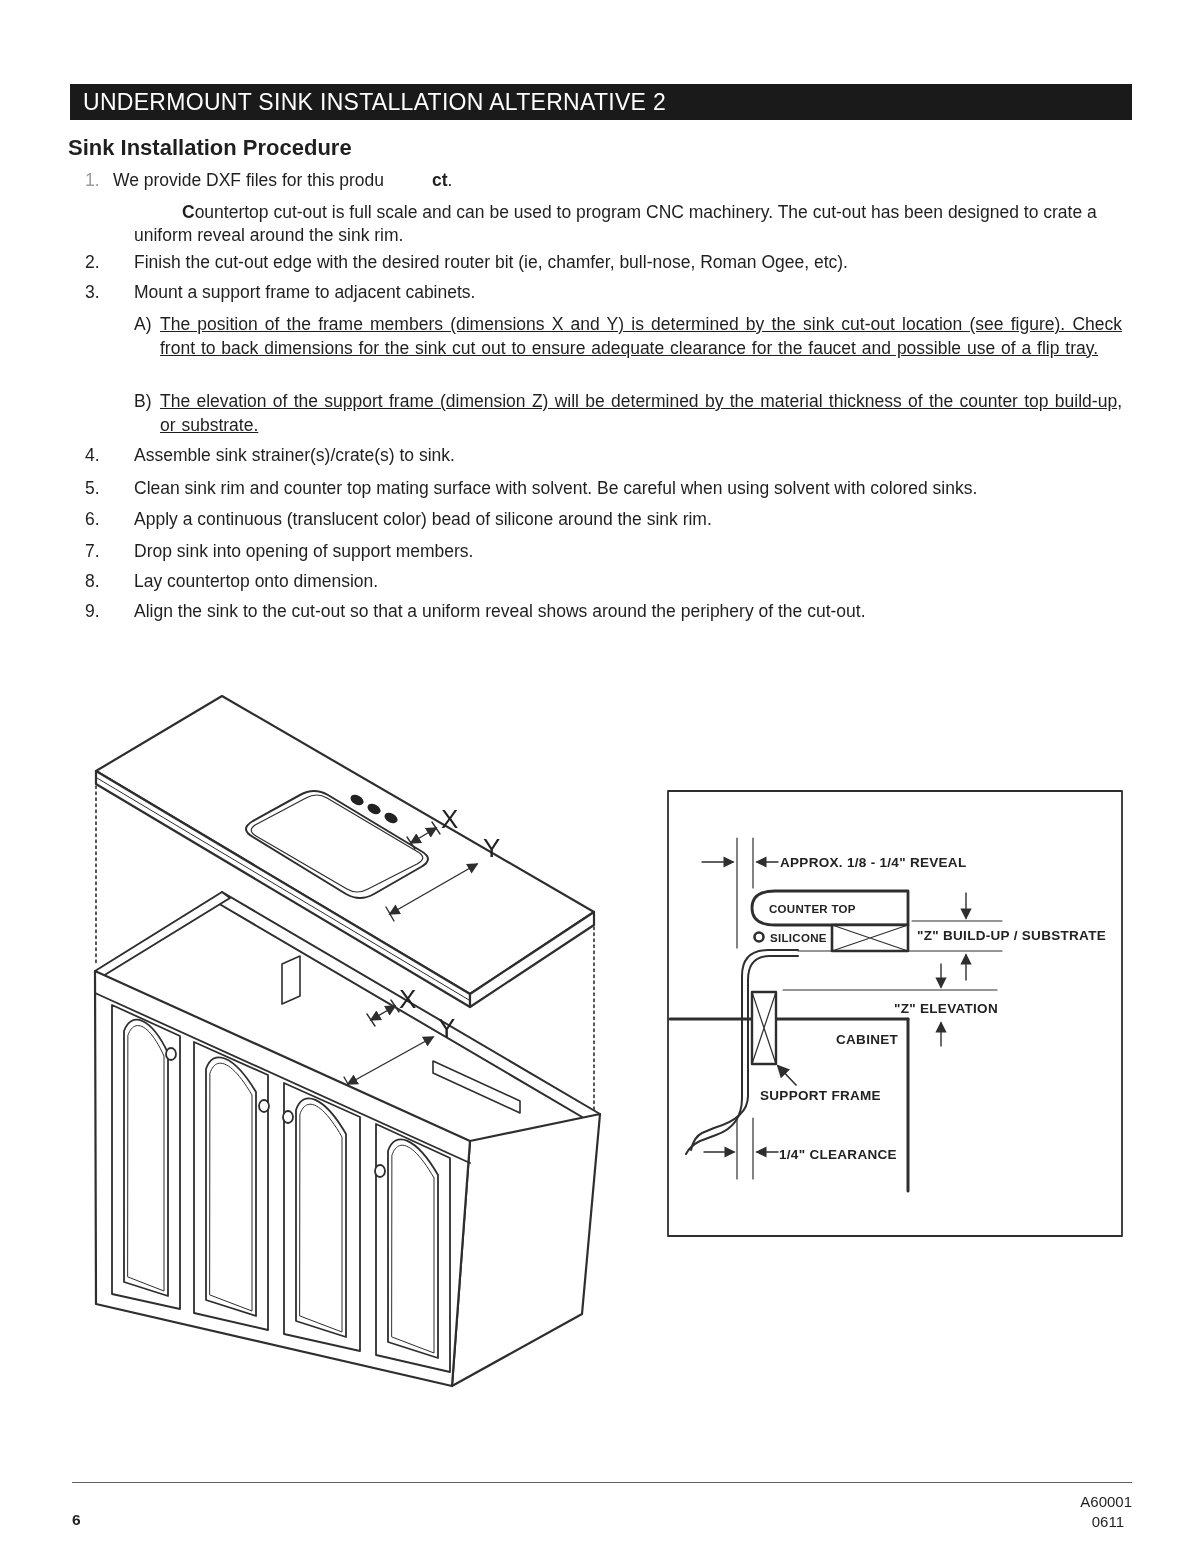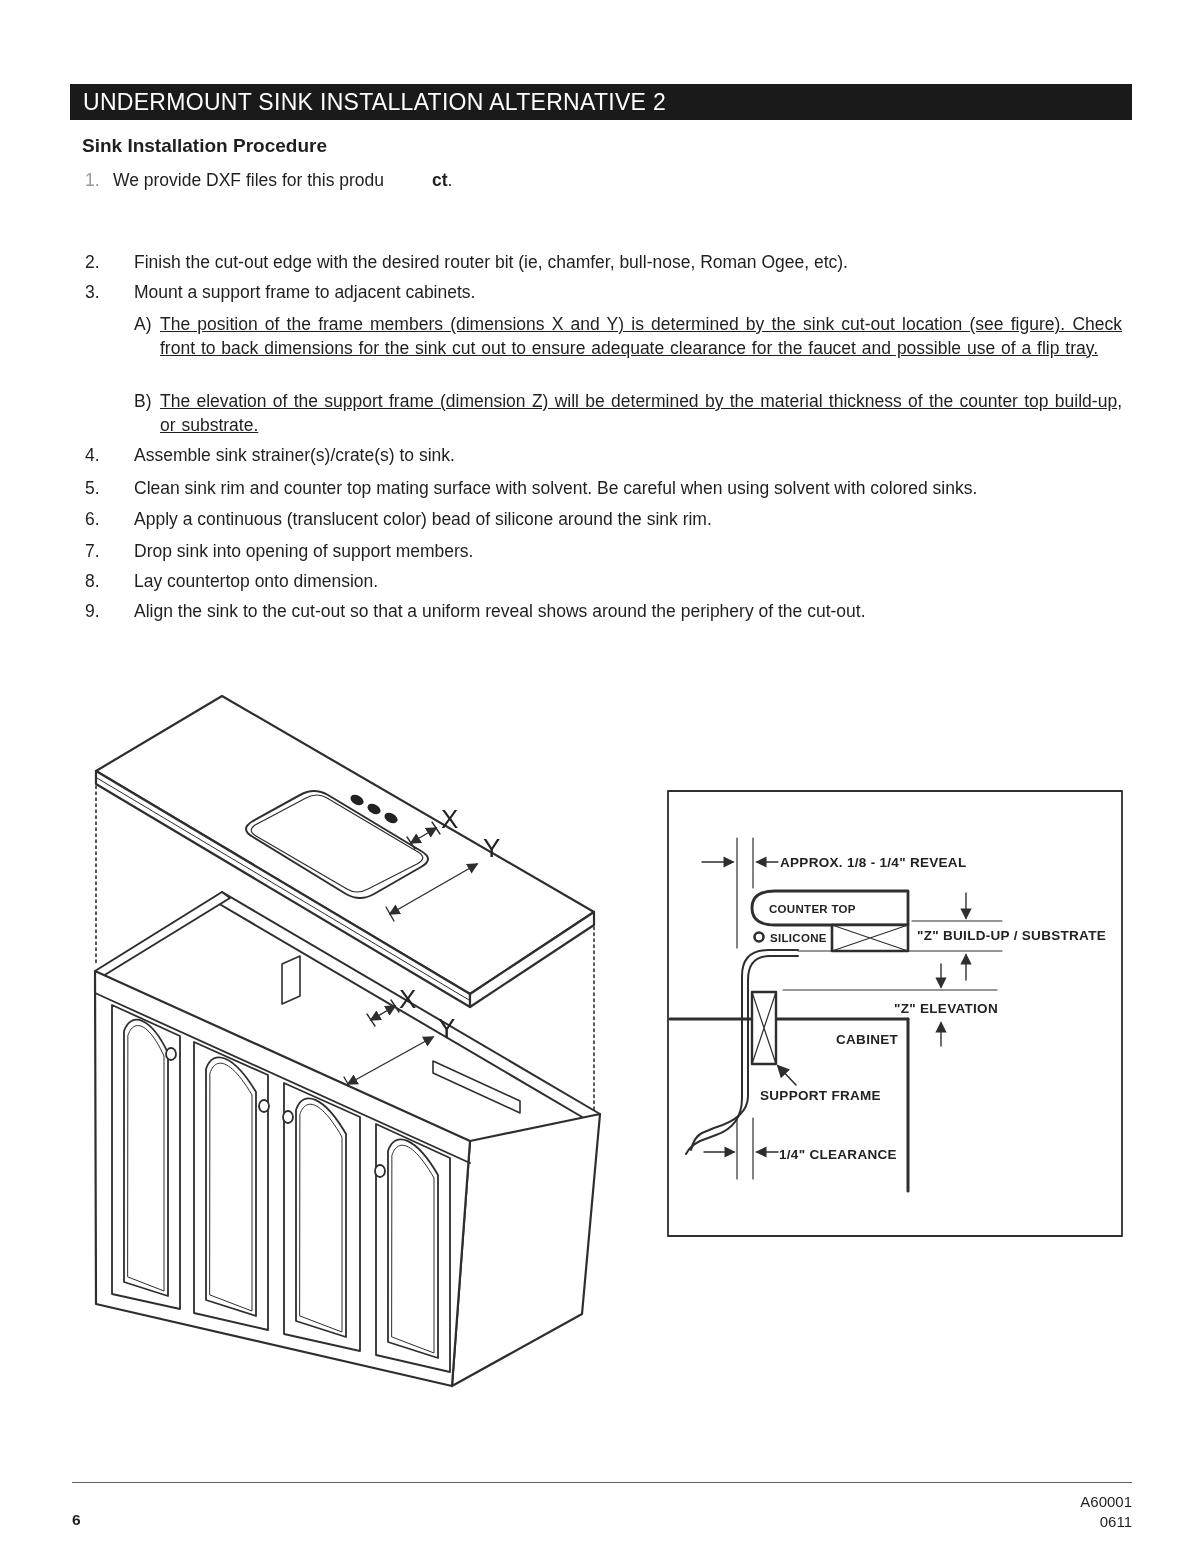--- a/index.html
+++ b/index.html
@@ -2,35 +2,35 @@
 <html><head>
 <meta charset="utf-8">
 <style>
   html,body{margin:0;padding:0;background:#ffffff;}
   #page{position:relative;width:1200px;height:1554px;background:#ffffff;overflow:hidden;
         font-family:"Liberation Sans", sans-serif;color:#1f1f1f;margin-top:14px;}
   
   .titlebar{position:absolute;left:70px;top:70px;width:1062px;height:36px;background:#1a1a1a;
             color:#ffffff;font-size:23px;line-height:37px;padding-left:13px;box-sizing:border-box;
             letter-spacing:.3px;font-weight:400;white-space:nowrap;}
-  .heading{position:absolute;left:82px;top:121px;font-size:19px;font-weight:700;text-align:right;}
+  .heading{position:absolute;left:68px;top:121px;font-size:22px;font-weight:700;text-align:right;}
   
   .row{position:absolute;left:85px;right:78px;font-size:17.5px;line-height:22.5px;}
   .row .num{position:absolute;left:0;top:0;}
   .row .body{display:block;margin-left:49px;}
   .row.item1 .body{margin-left:28px;}
   .row.item1 .num{color:#9b9b9b;}
   .row.note .body{margin-left:49px;}
   .row.sub .num{left:49px;}
   .row.sub .body{margin-left:75px;text-align:justify;line-height:23.5px;word-spacing:1px;text-decoration:underline;}
   .b{font-weight:700;padding-left:48px;}
   
   .footline{position:absolute;left:72px;top:1468px;width:1060px;border-top:1.2px solid #606060;}
   .foot-code{position:absolute;right:68px;top:1479px;font-size:15px;text-align:left;}
-  .foot-rev{position:absolute;right:68px;top:1499px;font-size:15px;text-align:right;}
+  .foot-rev{position:absolute;right:76px;top:1499px;font-size:15px;text-align:right;}
   .foot-page{position:absolute;left:72px;top:1497px;font-size:15.5px;font-weight:700;}
   
   #fig{position:absolute;left:0;top:640px;}
   svg text{font-family:"Liberation Sans", sans-serif;fill:#222;}
   .dim{font-size:26px;}
   .lbl{font-size:13.5px;font-weight:700;letter-spacing:.3px;}
   .lbl-s{font-size:11.5px;font-weight:700;letter-spacing:.3px;}
 </style>
 </head>
 <body>
@@ -39,20 +39,23 @@
 
   <div class="titlebar">UNDERMOUNT SINK INSTALLATION ALTERNATIVE 2</div>
 
   <div class="heading">Sink Installation Procedure</div>
 
   <div class="row item1" style="top:155px">
     <span class="num">1.</span>
     <span class="body"><span>We provide DXF files for this produ</span><span class="b">ct</span><span>.</span></span>
   </div>
 
+  <div class="row note" style="top:187px">
+    <span class="body"><span class="b">C</span><span>ountertop cut-out is full scale and can be used to program CNC machinery. The cut-out has been designed to crate a uniform reveal around the sink rim.</span></span>
+  </div>
 
   <div class="row" style="top:237px">
     <span class="num">2.</span>
     <span class="body">Finish the cut-out edge with the desired router bit (ie, chamfer, bull-nose, Roman Ogee, etc).</span>
   </div>
 
   <div class="row" style="top:267px">
     <span class="num">3.</span>
     <span class="body">Mount a support frame to adjacent cabinets.</span>
   </div>

